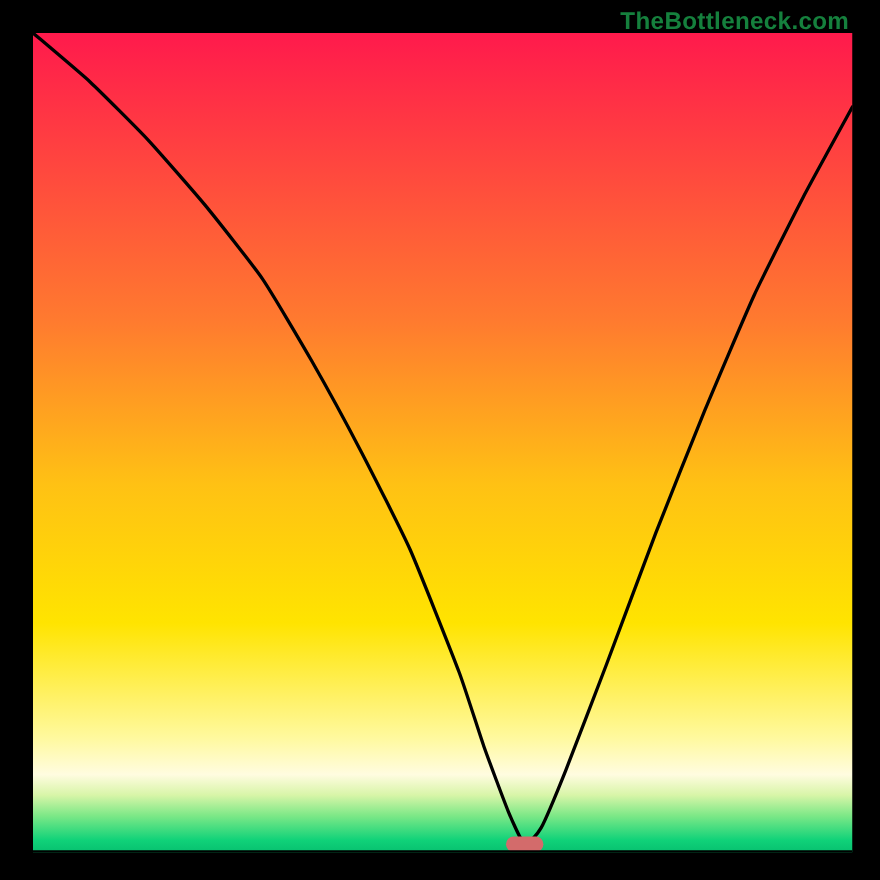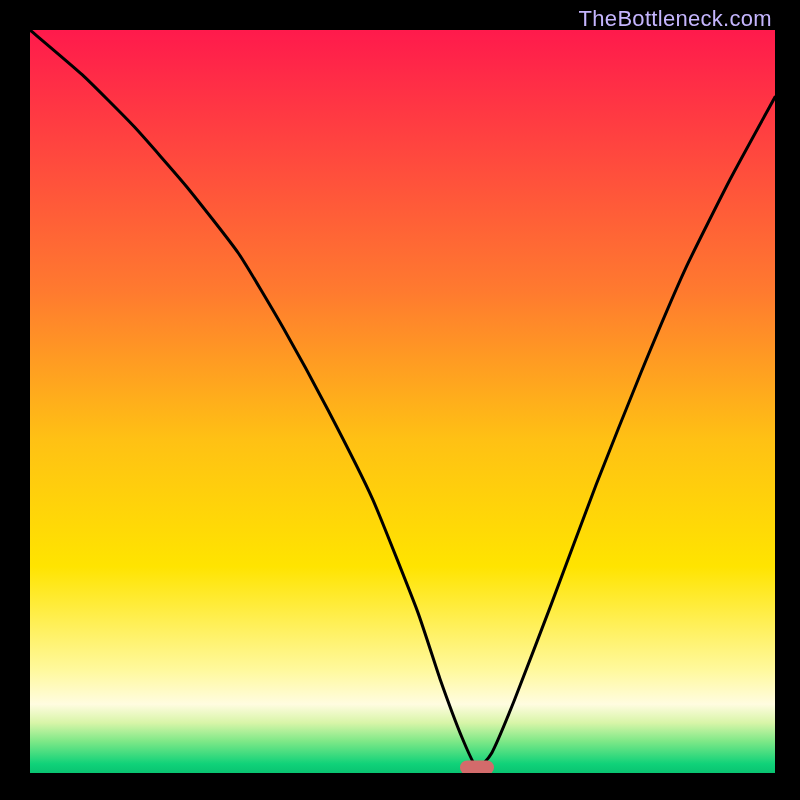--- a/index.html
+++ b/index.html
@@ -1,19 +1,19 @@
 <!DOCTYPE html>
 <html><head>
   <meta charset="utf-8">
   <style>
     *{margin:0;padding:0;box-sizing:border-box}
     html,body{width:800px;height:800px;background:#000;font-family:Arial,Helvetica,sans-serif;overflow:hidden}
     .wrap{position:relative;width:800px;height:800px;background:#000}
     .plot{position:absolute;left:30px;top:30px;width:745px;height:745px}
-    .attr{position:absolute;top:6px;right:28px;color:#c4b5fd;font-size:22px;font-weight:400;letter-spacing:.3px}
+    .attr{position:absolute;top:6px;right:28px;color:#15803d;font-size:22px;font-weight:700;letter-spacing:.3px}
     svg{display:block}
   </style>
 </head>
 <body>
 
 <div class="wrap">
   <div class="attr">TheBottleneck.com</div>
   <div class="plot">
     <svg id="svg" viewBox="0 0 745 745" width="745" height="745" preserveAspectRatio="none">
       <defs>

